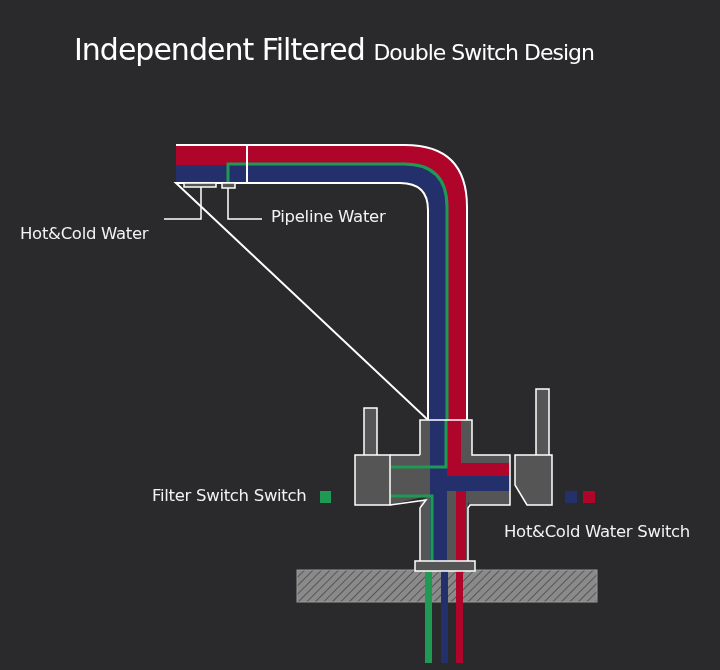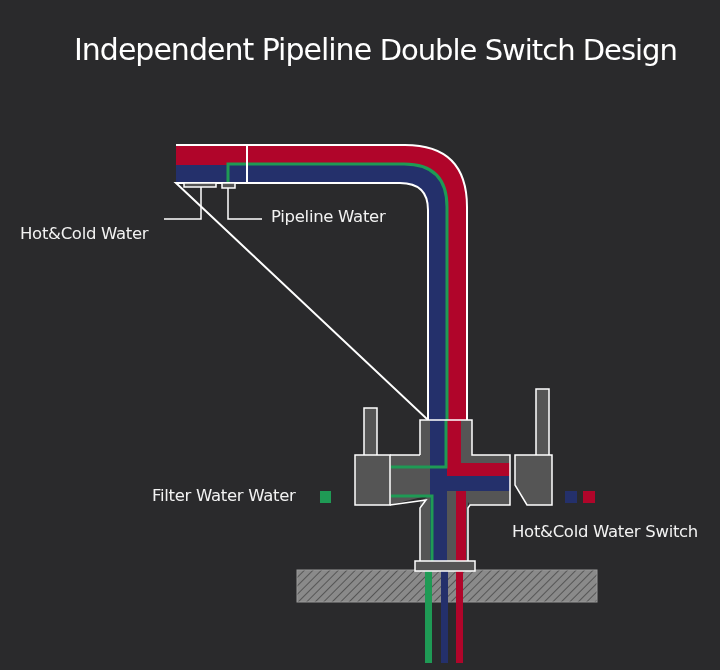--- a/index.html
+++ b/index.html
@@ -1,28 +1,28 @@
 <!DOCTYPE html>
 <html><head>
 <meta charset="utf-8">
 <style>
   html, body { margin:0; padding:0; }
   body { width:720px; height:670px; background:#2a2a2c; overflow:hidden; position:relative;
          font-family:"DejaVu Sans", "Liberation Sans", sans-serif; }
   .title { position:absolute; left:74px; top:32px; color:#ffffff; font-size:30px; letter-spacing:-1px;
            white-space:nowrap; font-family:"DejaVu Sans", sans-serif; }
-  .title .part2 { font-size:29px; }
+  .title .part2 { font-size:22px; }
   .label { position:absolute; color:#f2f2f2; font-size:16.5px; white-space:nowrap; letter-spacing:-0.3px; }
   svg { position:absolute; left:0; top:0; }
 </style>
 </head>
 <body>
 
 <div class="title">
-  <span>Independent Pipeline</span>
+  <span>Independent Filtered</span>
   <span class="part2">Double Switch Design</span>
 </div>
 
 <svg width="720" height="670" viewBox="0 0 720 670">
   <defs>
     <pattern id="hatch" width="6" height="6" patternUnits="userSpaceOnUse" patternTransform="rotate(45)">
       <rect width="6" height="6" fill="#8a8a8a"></rect>
       <line x1="0" y1="0" x2="0" y2="6" stroke="#555" stroke-width="2"></line>
     </pattern>
   </defs>
@@ -67,14 +67,14 @@
 
   <rect x="415" y="561" width="60" height="10" fill="#555" stroke="#fff" stroke-width="1.5"></rect>
 
   <rect x="320" y="491" width="11" height="12" fill="#1f9a55"></rect>
   <rect x="565" y="491" width="12" height="12" fill="#24306b"></rect>
   <rect x="583" y="491" width="12" height="12" fill="#b0052a"></rect>
 </svg>
 
 <div class="label" style="left:20px; top:224px;">Hot&amp;Cold Water</div>
 <div class="label" style="left:271px; top:207px;">Pipeline Water</div>
-<div class="label" style="left:152px; top:486px;">Filter Water Water</div>
-<div class="label" style="left:504px; top:522px;margin-left:8px;">Hot&amp;Cold Water Switch</div>
+<div class="label" style="left:152px; top:486px;">Filter Switch Switch</div>
+<div class="label" style="left:504px; top:522px;">Hot&amp;Cold Water Switch</div>
 
 </body></html>

